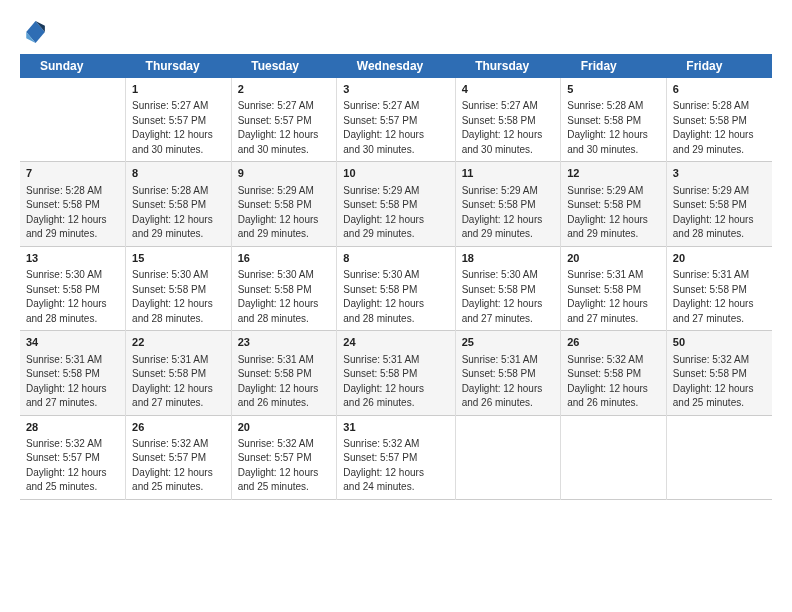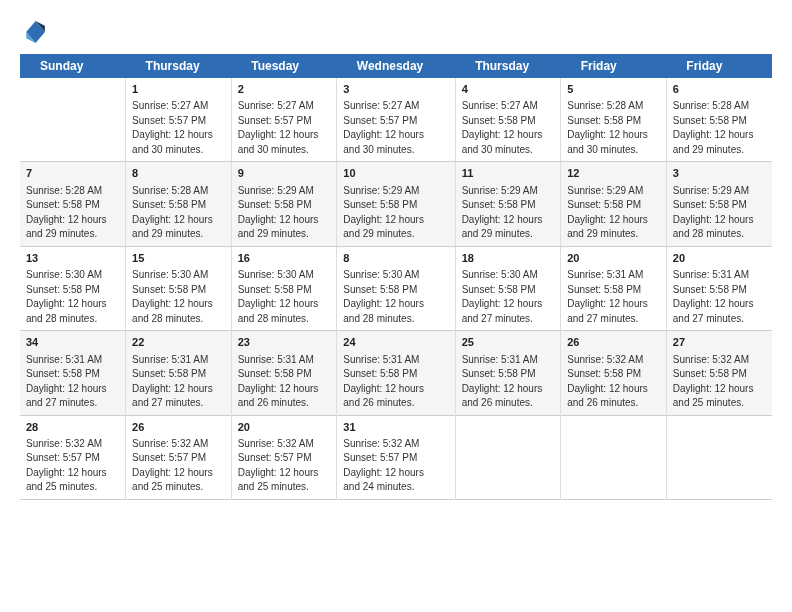--- a/index.html
+++ b/index.html
@@ -310,21 +310,21 @@
 and 26 minutes.</div>
           </td>
           <td>
             <span class="day-num">26</span>
             <div class="cell-info" style="white-space: pre-line;">Sunrise: 5:32 AM
 Sunset: 5:58 PM
 Daylight: 12 hours
 and 26 minutes.</div>
           </td>
           <td>
-            <span class="day-num">27</span>
+            <span class="day-num">50</span>
             <div class="cell-info" style="white-space: pre-line;">Sunrise: 5:32 AM
 Sunset: 5:58 PM
 Daylight: 12 hours
 and 25 minutes.</div>
           </td>
         </tr>
         <tr>
           <td>
             <span class="day-num">28</span>
             <div class="cell-info" style="white-space: pre-line;">Sunrise: 5:32 AM

